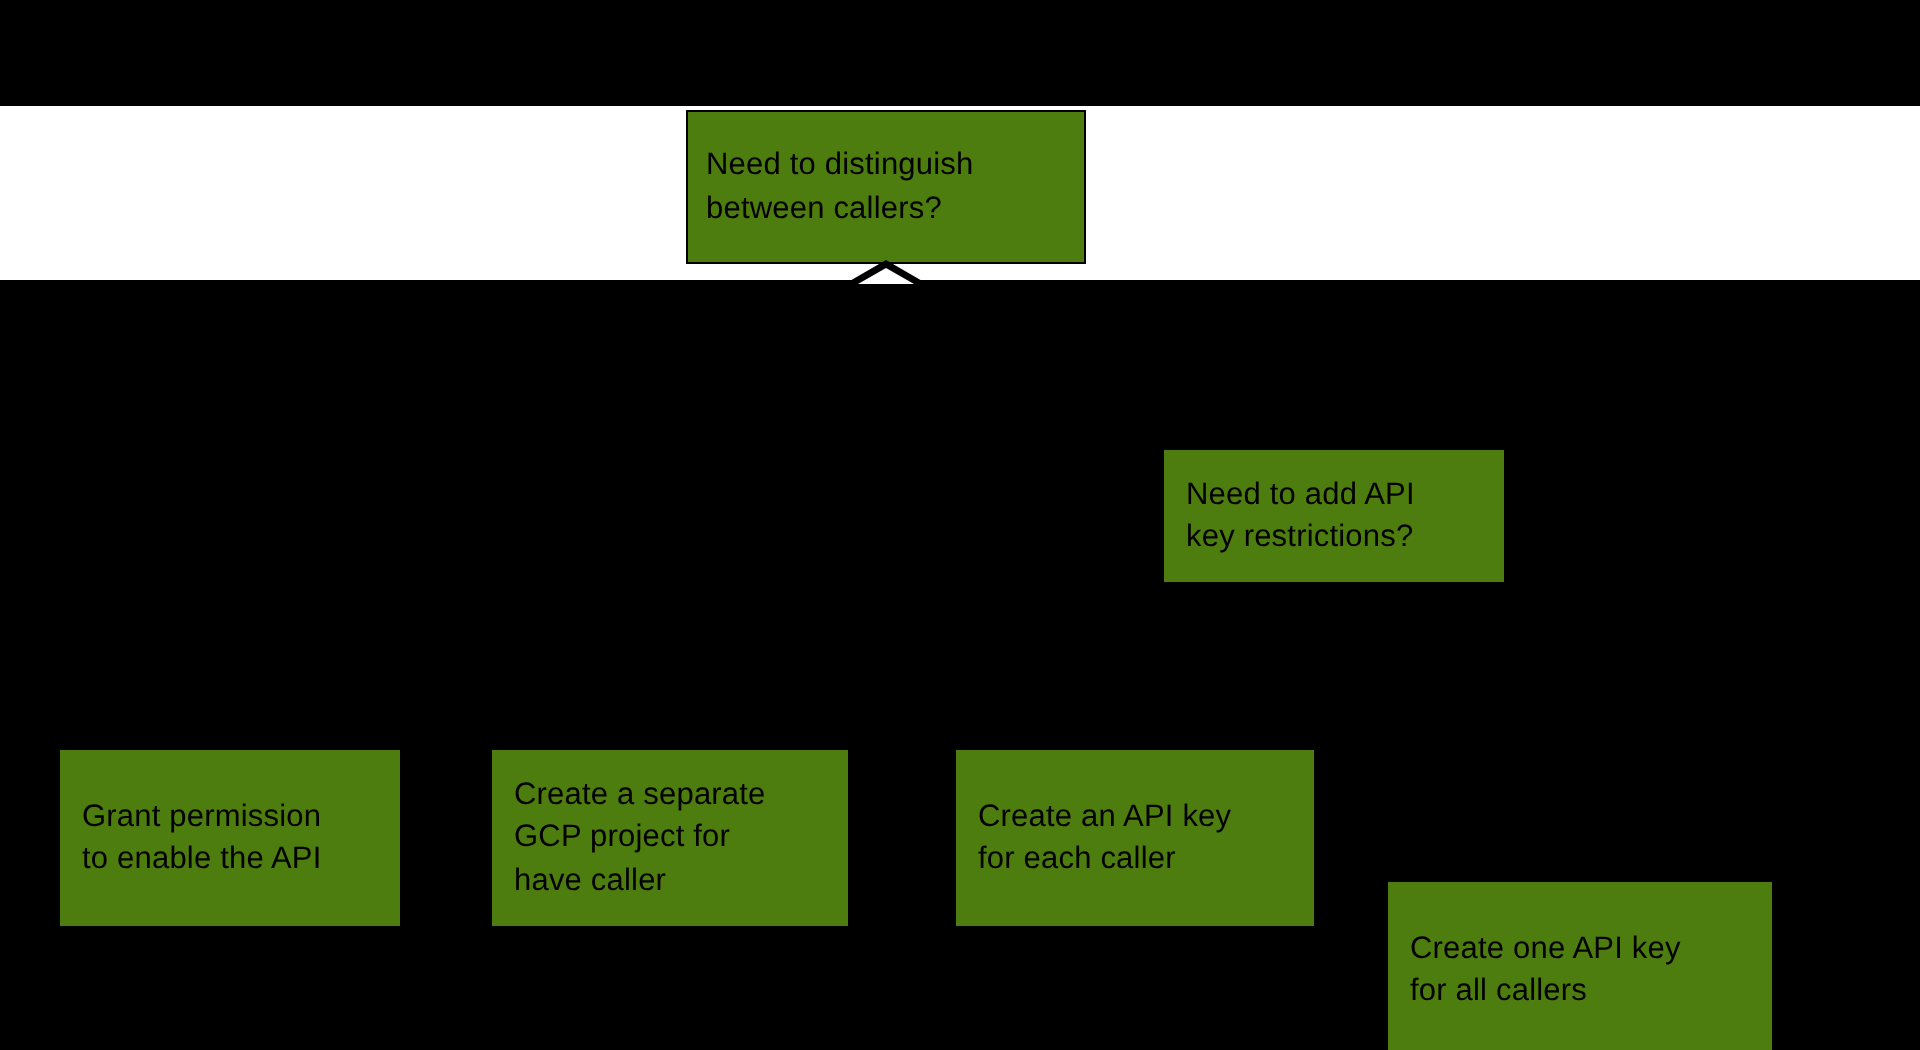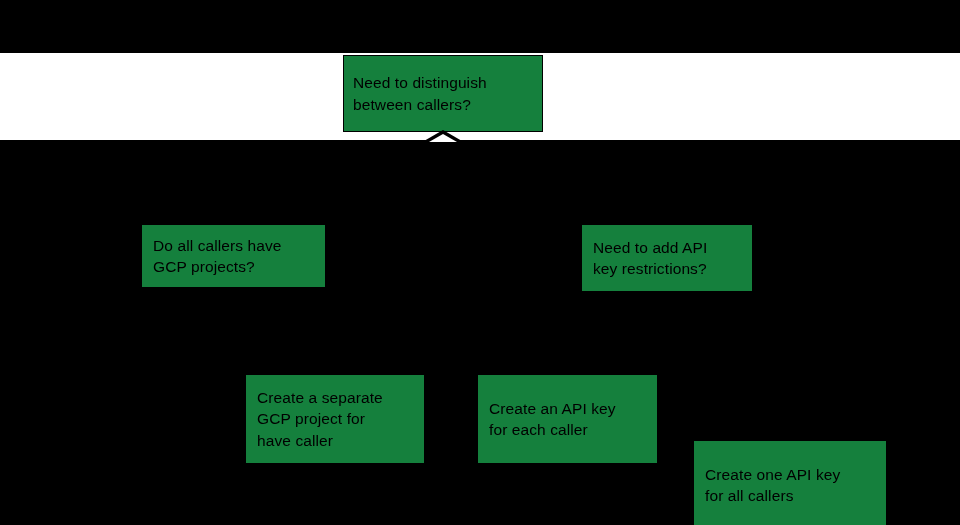--- a/index.html
+++ b/index.html
@@ -21,21 +21,21 @@
   .band {
     position: absolute;
     left: 0;
     width: 960px;
     background: #ffffff;
   }
   #band-row1 { top: 53px;  height: 87px; }
 
   .node {
     position: absolute;
-    background: #15803d;
+    background: #4d7c0f;
     color: #000000;
     box-sizing: border-box;
     display: flex;
     align-items: center;
     justify-content: flex-start;
     font-size: 15.5px;
     line-height: 1.38;
     letter-spacing: 0.1px;
     white-space: pre-line;
     padding: 0 0 0 11px;
@@ -110,30 +110,30 @@
   <div class="band" id="band-row1"></div>
 
   <div class="node bordered" id="node-root">
     <span class="txt">Need to distinguish
 between callers?</span>
   </div>
 
   <div class="arrowhead-up" id="arrow-root-down"></div>
   <div id="arrow-root-down-inner"></div>
 
-  <div class="node" id="node-gcp-projects">
-    <span class="txt">Do all callers have
-GCP projects?</span>
-  </div>
 
   <div class="node" id="node-api-restrictions">
     <span class="txt">Need to add API
 key restrictions?</span>
   </div>
 
+  <div class="node" id="node-grant-permission">
+    <span class="txt">Grant permission
+to enable the API</span>
+  </div>
 
   <div class="node" id="node-separate-project">
     <span class="txt">Create a separate
 GCP project for
 have caller</span>
   </div>
 
   <div class="node" id="node-key-each-caller">
     <span class="txt">Create an API key
 for each caller</span>

